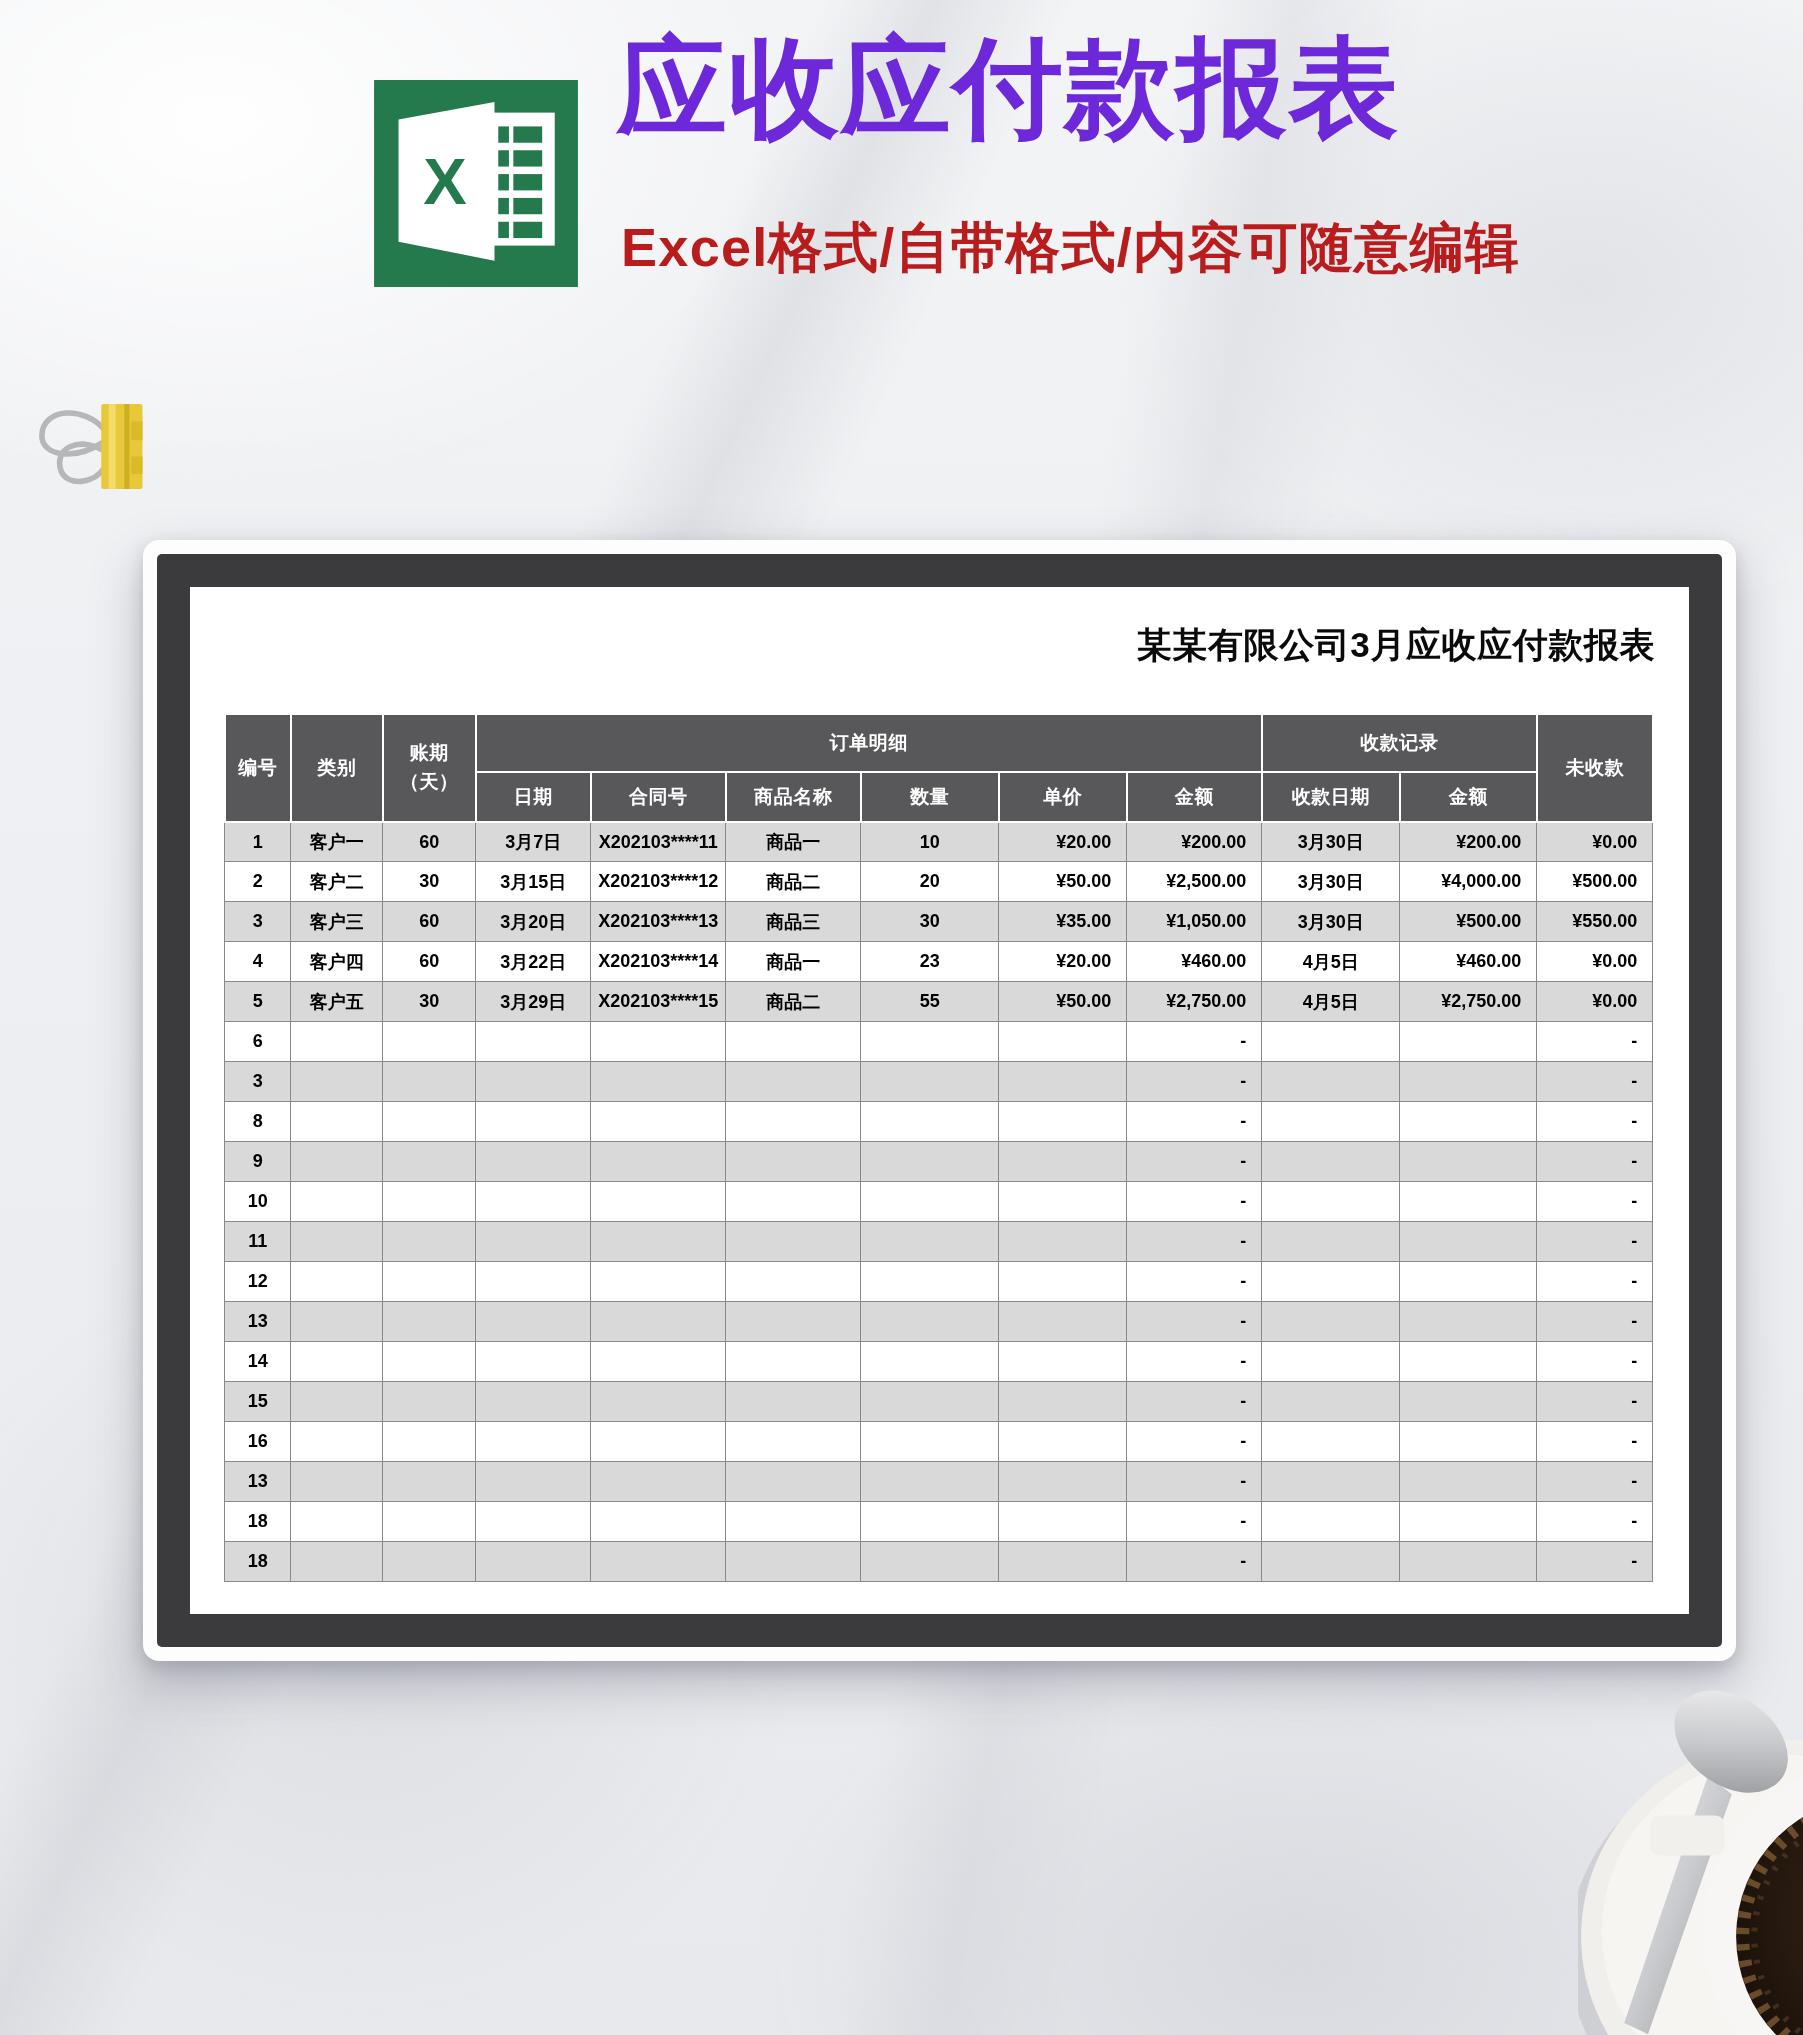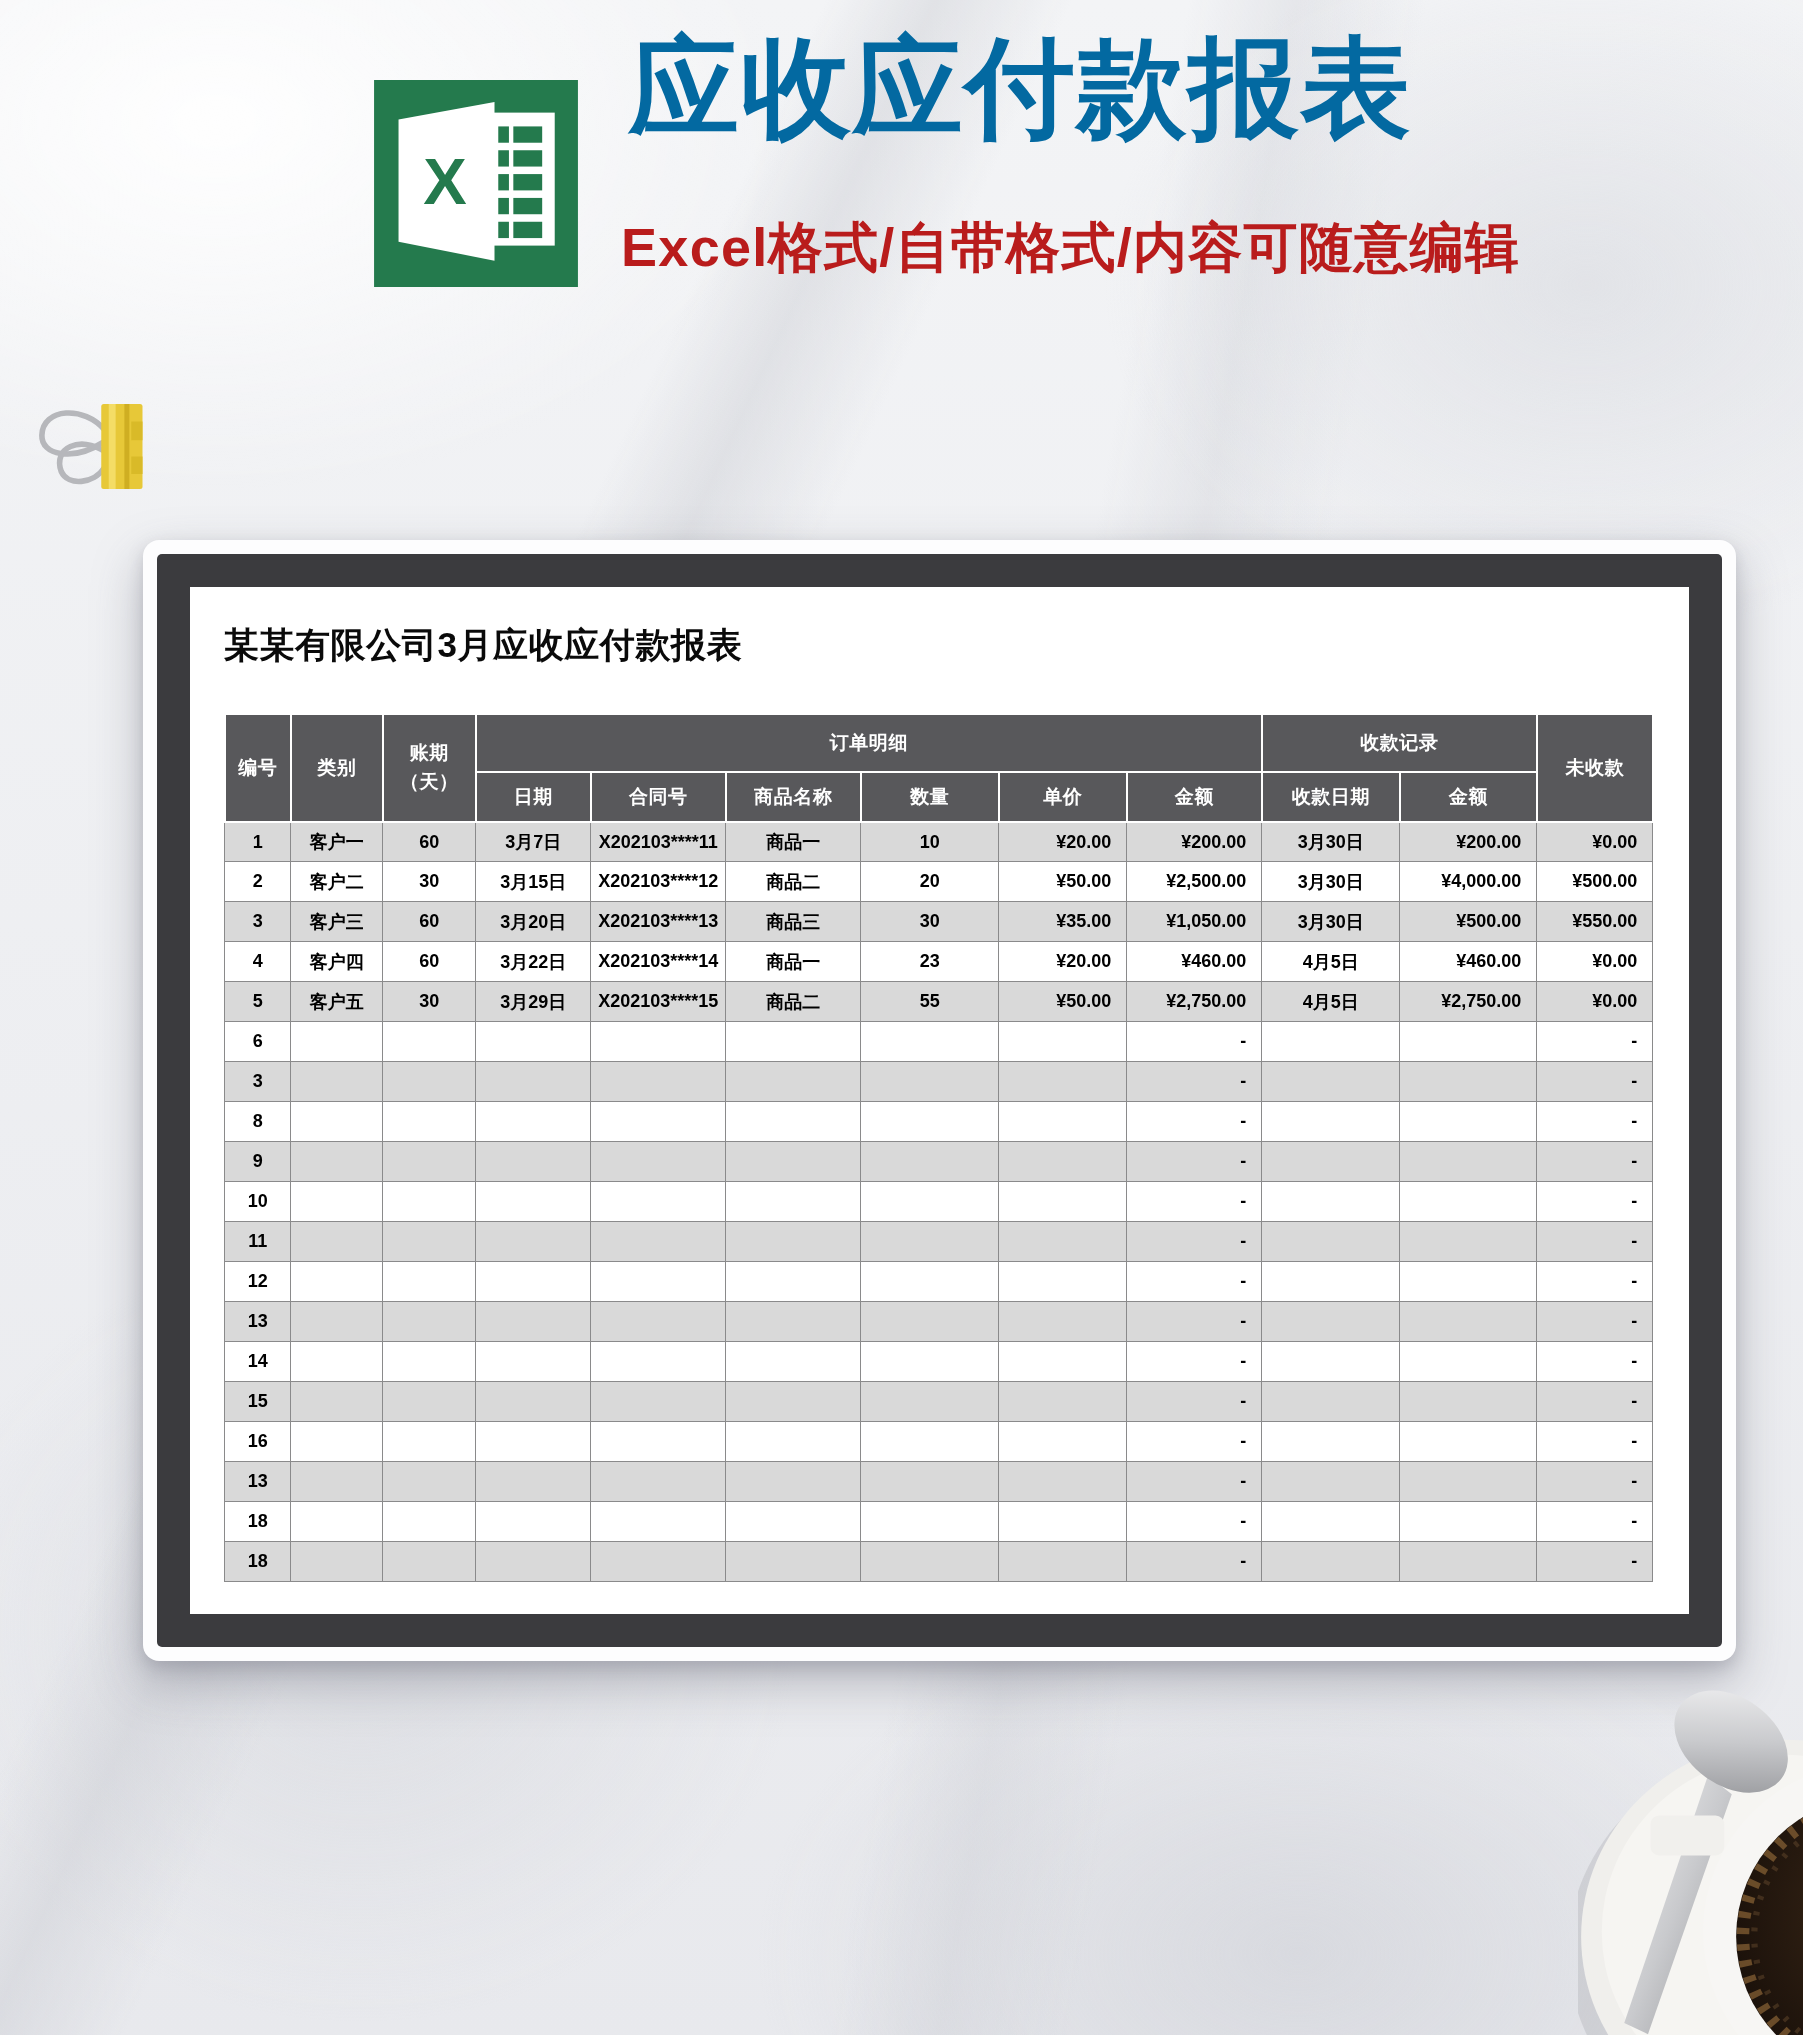--- a/index.html
+++ b/index.html
@@ -14,42 +14,42 @@
       linear-gradient(100deg, rgba(0,0,0,0) 55%, rgba(201,203,210,0.32) 60%, rgba(0,0,0,0) 66%),
       radial-gradient(626px 564px at 20% 80%, rgba(208,210,216,0.50), rgba(208,210,216,0) 70%),
       radial-gradient(751px 501px at 72% 96%, rgba(203,205,212,0.55), rgba(203,205,212,0) 72%),
       linear-gradient(#f3f4f6,#e8e9ed);
   }
 
   
   .excel-icon { position:absolute; left:374px; top:80px; width:204px; height:207px; }
   .main-title {
     position:absolute; left:617px; top:25px;
-    font-size:110px; font-weight:900; color:#0369a1;
-    letter-spacing:1.9px; white-space:nowrap; line-height:1.15;margin-left:12px;
+    font-size:110px; font-weight:900; color:#6d28d9;
+    letter-spacing:1.9px; white-space:nowrap; line-height:1.15;
   }
   .sub-title {
     position:absolute; left:621px; top:212px;
     font-size:54px; font-weight:600; color:#b91c1c;
     letter-spacing:1.3px; white-space:nowrap;
   }
 
   .binder-clip { position:absolute; left:25px; top:390px; width:125px; height:113px; }
 
   
   .card {
     position:absolute; left:143px; top:540px; width:1593px; height:1121px;
     background:#fdfdfe; border-radius:16.3px; box-sizing:border-box; padding:13.8px;
     box-shadow:0 21px 50px rgba(118,120,132,0.45), 0 6.3px 15px rgba(118,120,132,0.28);
   }
   .frame { width:100%; height:100%; background:#3b3b3e; border-radius:5px; box-sizing:border-box; padding:33px; }
   .sheet { width:100%; height:100%; background:#ffffff; box-sizing:border-box; padding:30px 34px 0 34px; overflow:hidden; }
 
   .table-title {
-    text-align:left; font-size:35px; font-weight:800; color:#0a0a0a;
+    text-align:right; font-size:35px; font-weight:800; color:#0a0a0a;
     margin:5px 0 44px 0; letter-spacing:0.6px;
   }
 
   
   table.report { border-collapse:collapse; table-layout:fixed; width:1429px; border:1.3px solid #8a8a8b; }
   table.report th {
     background:#58585b; color:#ffffff; font-size:19px; font-weight:700;
     border:2.5px solid #ffffff; text-align:center; vertical-align:middle; padding:0; letter-spacing:0.6px;
   }
   tr.h1 { height:58px; } tr.h2 { height:50px; }

